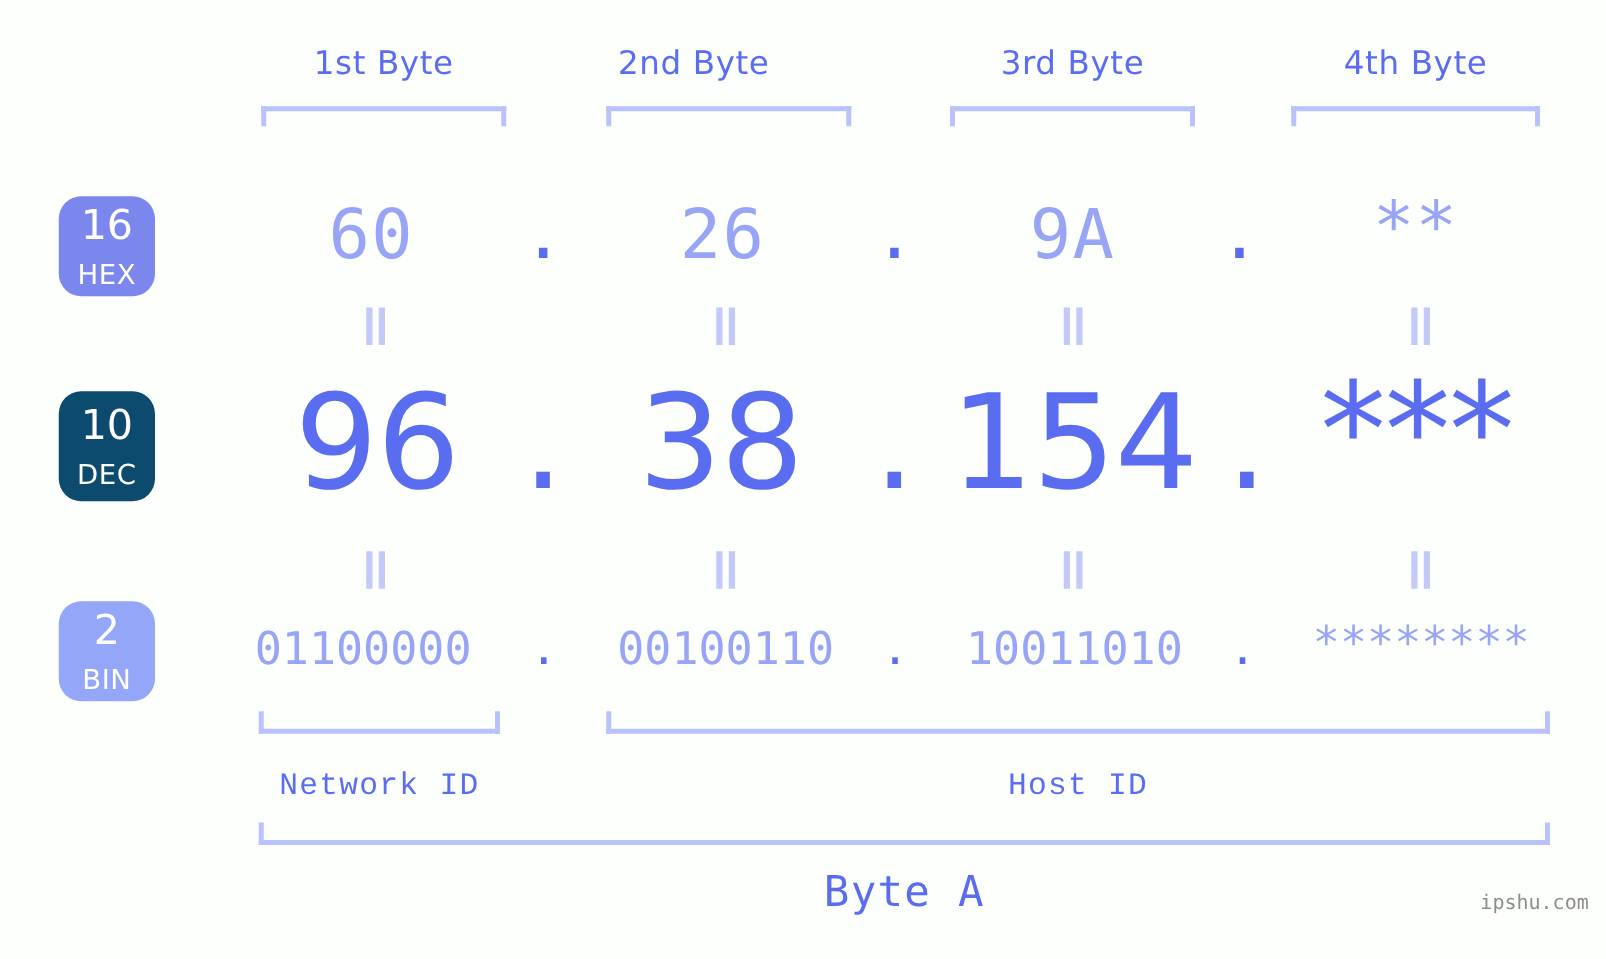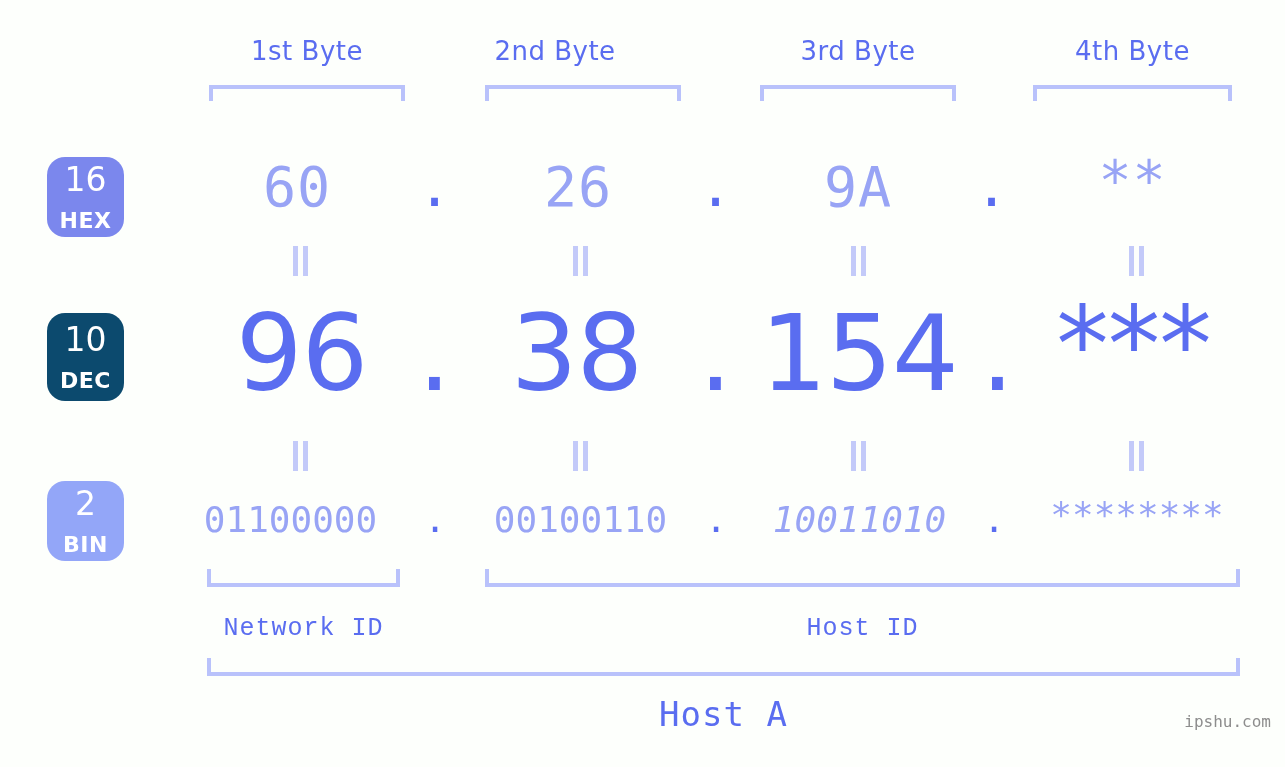--- a/index.html
+++ b/index.html
@@ -65,21 +65,21 @@
     line-height: 1;
     box-sizing: border-box;
   }
   .base-badge .base-num {
     font-size: 33px;
     font-weight: 400;
     letter-spacing: 0px;
   }
   .base-badge .base-name {
     font-size: 22px;
-    font-weight: 700;
+    font-weight: 400;
     margin-top: 14px;
     letter-spacing: 0.5px;
   }
 
   #badge-hex { left: 47px; top: 157px;  height: 80px; background: #7b87ed; }
   #badge-dec { left: 47px; top: 313px;  height: 88px; background: #0c4a6e; }
   #badge-bin { left: 47px; top: 481px;  height: 80px; background: #93a6f8; }
 
   
   .val {
@@ -256,30 +256,30 @@
   <div class="base-badge" id="badge-bin">
     <span class="base-num">2</span>
     <span class="base-name">BIN</span>
   </div>
 
   <div class="row-bin">
     <div class="val" style="left:188px; top:499px; width:205px;">01100000</div>
     <div class="val dot" style="left:400px; top:499px; width:70px;">.</div>
     <div class="val" style="left:478px; top:499px; width:205px;">00100110</div>
     <div class="val dot" style="left:681px; top:499px; width:70px;">.</div>
-    <div class="val" style="left:757px; top:499px; width:205px;font-style:italic;">10011010</div>
+    <div class="val" style="left:757px; top:499px; width:205px;">10011010</div>
     <div class="val dot" style="left:959px; top:499px; width:70px;">.</div>
     <div class="val" style="left:1033px; top:494px; width:208px;">********</div>
   </div>
 
   <div class="bracket-up" style="left:207px; top:569px; width:193px;"></div>
   <div class="bracket-up" style="left:485px; top:569px; width:755px;"></div>
 
   <div class="section-label" style="left:207px; top:614px; width:193px;">Network ID</div>
   <div class="section-label" style="left:485px; top:614px; width:755px;">Host ID</div>
 
   <div class="bracket-up" style="left:207px; top:658px; width:1033px;"></div>
 
-  <div class="class-label" style="left:207px; top:694px; width:1033px;">Host A</div>
+  <div class="class-label" style="left:207px; top:694px; width:1033px;">Byte A</div>
 
   <div id="watermark">ipshu.com</div>
 
 </div>
 
 </body></html>

